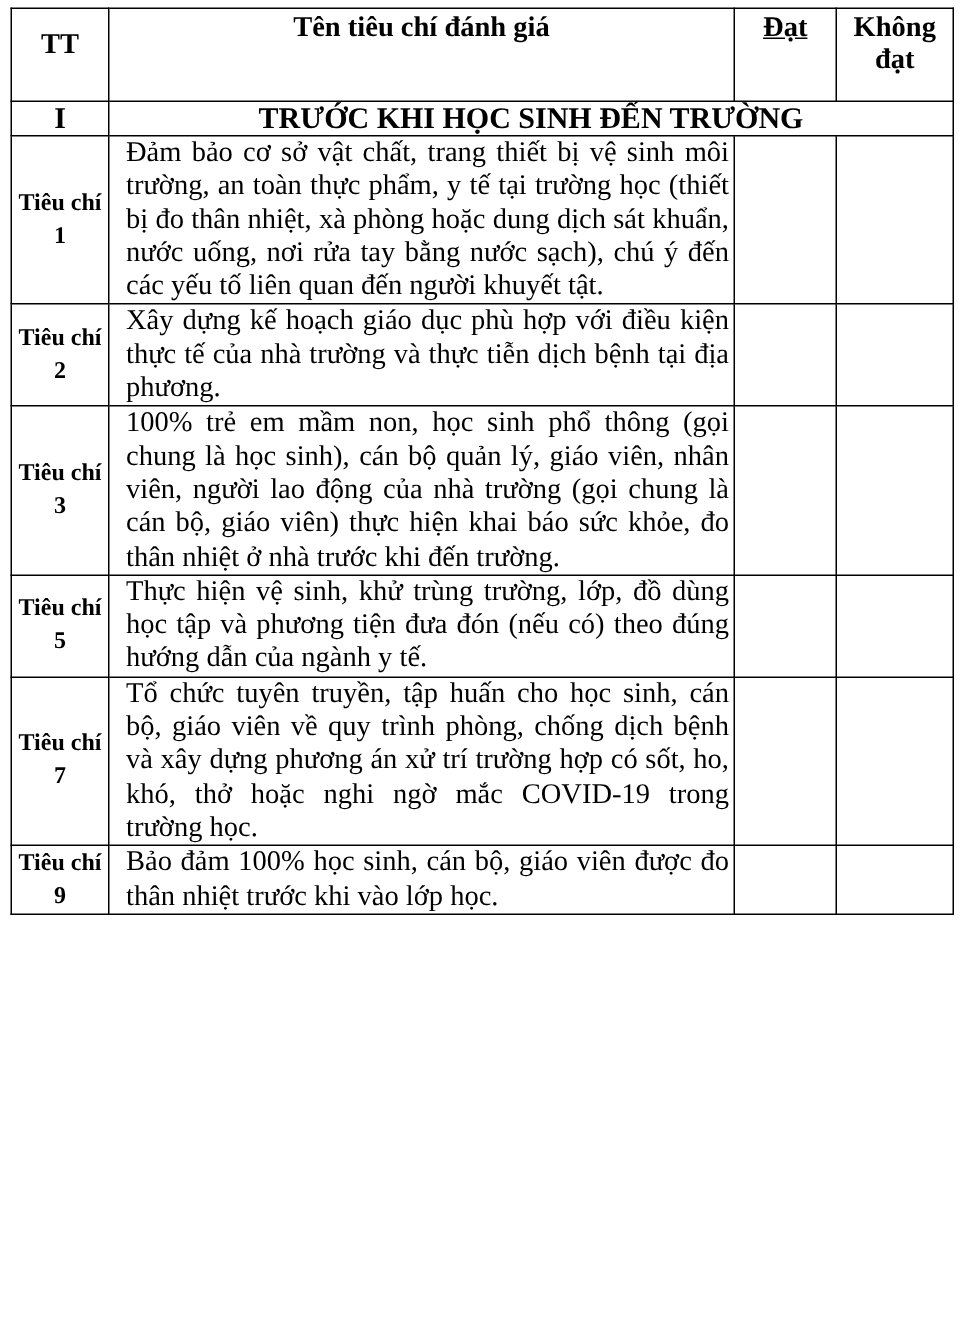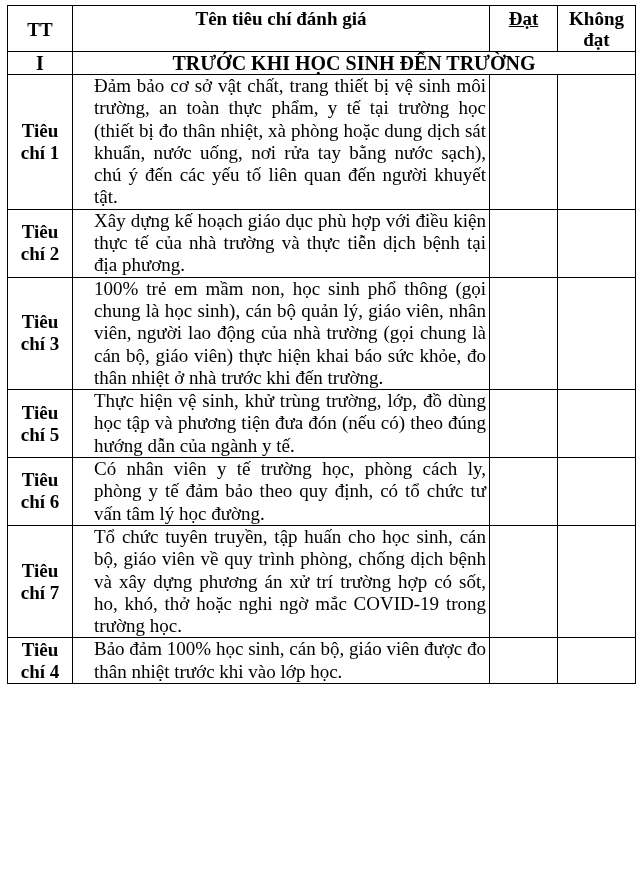--- a/index.html
+++ b/index.html
@@ -28,52 +28,52 @@
   col.c-name { width: 417px; }
   col.c-pass { width: 68px; }
   col.c-fail { width: 78px; }
 
   
   tr.head th {
     font-weight: bold;
     font-size: 19px;
     line-height: 21px;
     text-align: center;
-    padding: 2px 2px 1px 2px;
+    padding: 2px 2px 17px 2px;
   }
   tr.head th.h-tt   { vertical-align: middle; }
   tr.head th.h-name { vertical-align: top; }
   tr.head th.h-pass { vertical-align: top; text-decoration: underline; }
   tr.head th.h-fail { vertical-align: top; margin-top: 16px; }
 
   
   tr.section td {
     font-weight: bold;
     font-size: 20px;
     line-height: 22px;
     text-align: center;
     vertical-align: middle;
     padding: 0 1px;
   }
 
   
   td.tt {
     font-weight: bold;
-    font-size: 19px;
+    font-size: 16px;
     line-height: 22px;
     text-align: center;
     vertical-align: middle;
     padding: 0 2px;
   }
   td.txt {
     font-size: 19px;
     line-height: 22.3px;
     text-align: justify;
     vertical-align: middle;
-    padding: 0 3px 0 21px;
+    padding: 0 3px 0 11px;
   }
   td.chk { background: #ffffff; }
 </style>
 </head>
 <body>
 
 <table class="eval">
   <colgroup>
     <col class="c-tt">
       <col class="c-name">
@@ -112,33 +112,27 @@
     <td class="chk"></td>
     <td class="chk"></td>
   </tr>
   <tr>
     <td class="tt">Tiêu chí 5</td>
     <td class="txt">Thực hiện vệ sinh, khử trùng trường, lớp, đồ dùng học tập và phương tiện đưa đón (nếu có) theo đúng hướng dẫn của ngành y tế.</td>
     <td class="chk"></td>
     <td class="chk"></td>
   </tr>
   <tr>
-    <td class="tt">Tiêu chí 6</td>
-    <td class="txt">Có nhân viên y tế trường học, phòng cách ly, phòng y tế đảm bảo theo quy định, có tổ chức tư vấn tâm lý học đường.</td>
-    <td class="chk"></td>
-    <td class="chk"></td>
-  </tr>
-  <tr>
     <td class="tt">Tiêu chí 7</td>
     <td class="txt">Tổ chức tuyên truyền, tập huấn cho học sinh, cán bộ, giáo viên về quy trình phòng, chống dịch bệnh và xây dựng phương án xử trí trường hợp có sốt, ho, khó, thở hoặc nghi ngờ mắc COVID-19 trong trường học.</td>
     <td class="chk"></td>
     <td class="chk"></td>
   </tr>
 
 
   <tr>
-    <td class="tt">Tiêu chí 4</td>
+    <td class="tt">Tiêu chí 9</td>
     <td class="txt">Bảo đảm 100% học sinh, cán bộ, giáo viên được đo thân nhiệt trước khi vào lớp học.</td>
     <td class="chk"></td>
     <td class="chk"></td>
   </tr>
 </tbody>
   </table>
 
 </body></html>

